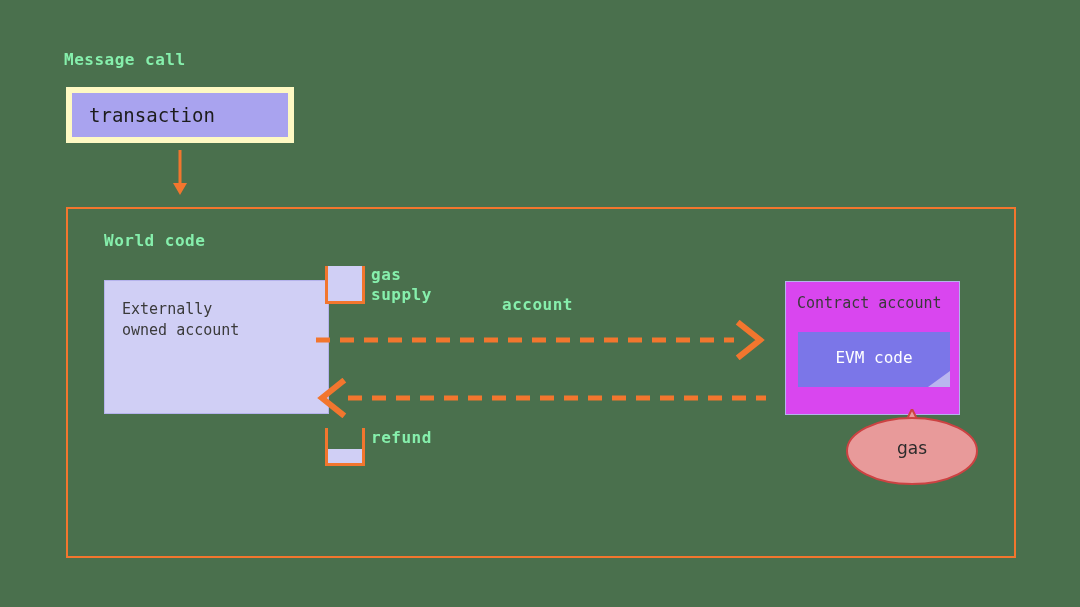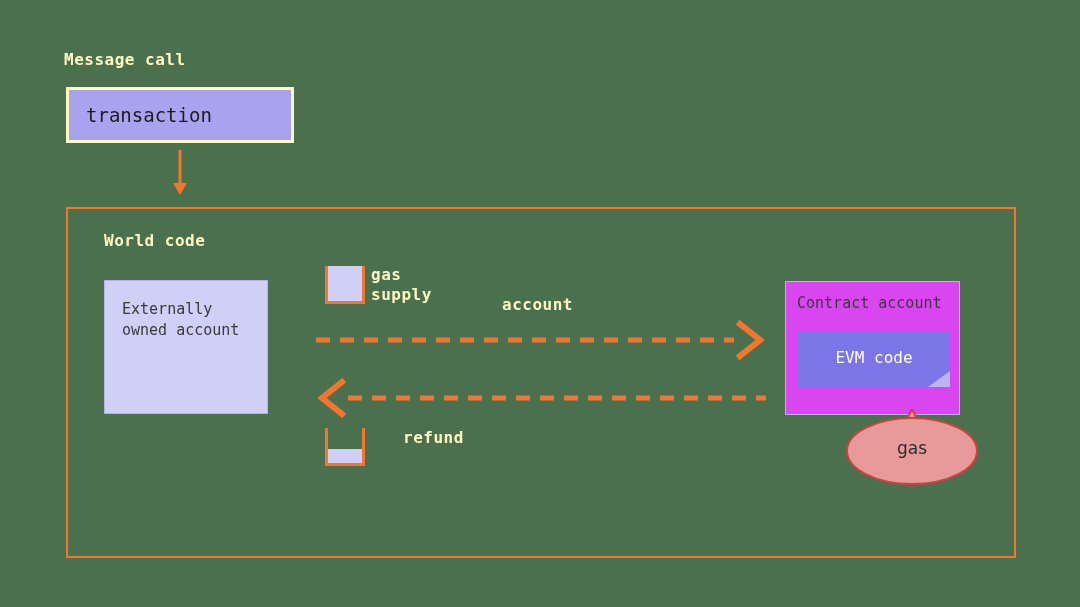--- a/index.html
+++ b/index.html
@@ -16,36 +16,36 @@
   }
   #stage {
     position: relative;
     width: 1080px;
     height: 607px;
   }
   .abs { position: absolute; }
 
   
   .section-label {
-    color: #fef9c3;
+    color: #86efac;
     font-family: "DejaVu Sans Mono", "Liberation Mono", monospace;
     font-size: 16px;
     font-weight: bold;
     letter-spacing: 0.5px;
     white-space: pre;
   }
 
   
   #transaction-box {
     left: 66px;
     top: 87px;
     width: 228px;
     height: 56px;
     background: #a9a3ef;
-    border: 3px solid #fef9c3;
+    border: 6px solid #fef9c3;
     box-sizing: border-box;
   }
   #transaction-label {
     position: absolute;
     left: 17px;
     top: 50%;
     transform: translateY(-50%);
     color: #1c1c1c;
     font-size: 19px;
     font-family: "DejaVu Sans Mono", "Liberation Mono", monospace;
@@ -63,21 +63,21 @@
     height: 351px;
     border: 2px solid #f2762e;
     box-sizing: border-box;
   }
   #world-state-label { left: 104px; top: 231px; }
 
   
   #eoa-box {
     left: 104px;
     top: 280px;
-    width: 164px;
+    width: 225px;
     height: 134px;
     background: #d0cff5;
     border: 1px solid #b5b3ec;
     box-sizing: border-box;
   }
   #eoa-label {
     position: absolute;
     left: 17px;
     top: 18px;
     color: #3a3a3a;
@@ -93,21 +93,21 @@
     border-top: none;
     box-sizing: border-box;
     display: flex;
     flex-direction: column;
     justify-content: flex-end;
   }
   .beaker-fill { background: #d0cff5; width: 100%; }
   #gas-supply-beaker { left: 325px; top: 266px; width: 40px; height: 38px; }
   #gas-supply-label { left: 371px; top: 265px; line-height: 20px; }
   #refund-beaker { left: 325px; top: 428px; width: 40px; height: 38px; }
-  #refund-label { left: 371px; top: 428px; margin-left: 32px; }
+  #refund-label { left: 371px; top: 428px; }
 
   
   #message-label { left: 502px; top: 295px; }
   #message-arrow { left: 316px; top: 320px; }
   #refund-arrow { left: 316px; top: 378px; }
 
   
   #contract-box {
     left: 785px;
     top: 281px;

